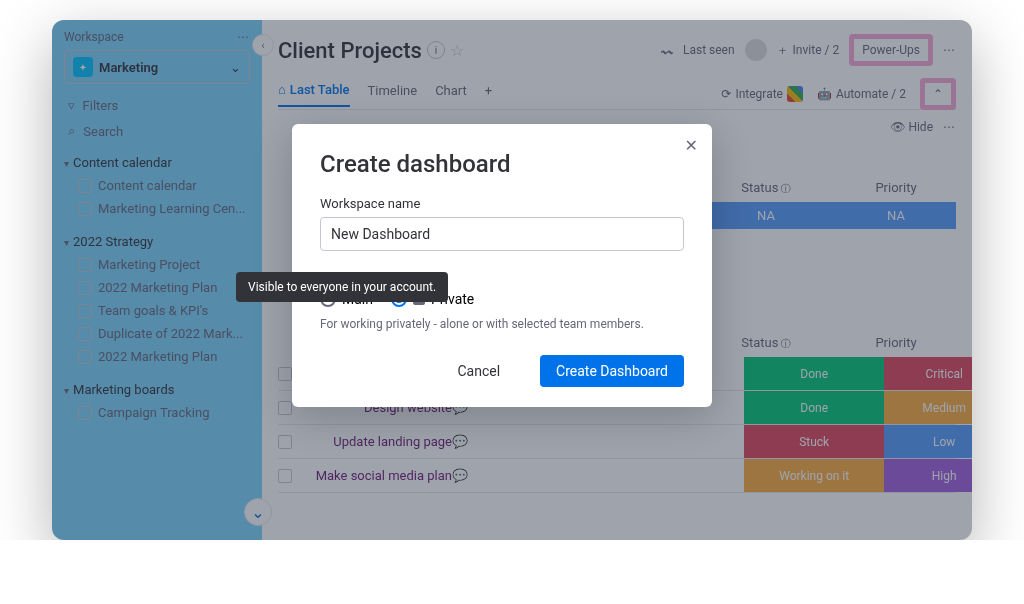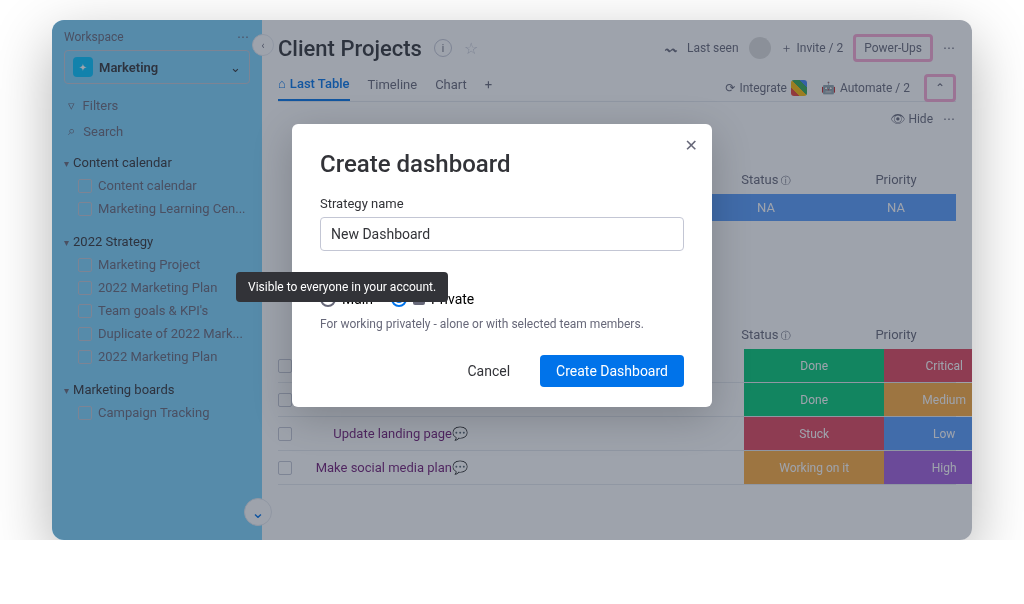--- a/index.html
+++ b/index.html
@@ -13,26 +13,26 @@
 .filter, .search { display: flex; align-items: center; gap: 8px; color: #676879; font-size: 13px; margin-bottom: 6px; padding: 2px 4px; }
 .section { margin-top: 14px; }
 .section-h { display: flex; align-items: center; gap: 4px; color: #323338; font-size: 13px; font-weight: 400; margin-bottom: 4px; }
 .caret::before { content: "▾"; font-size: 10px; color: #676879; }
 .item { display: flex; align-items: center; gap: 6px; padding: 4px 4px 4px 14px; color: #676879; font-size: 13px; white-space: nowrap; overflow: hidden; text-overflow: ellipsis; }
 .item .ic { width: 14px; height: 14px; border: 1px solid #c3c6d4; border-radius: 2px; display: inline-block; }
 .fab { width: 28px; height: 28px; border-radius: 50%; background: #fff; border: 1px solid #e6e9ef; display: flex; align-items: center; justify-content: center; position: absolute; left: 192px; bottom: 14px; color: #0073ea; }
 .collapse { width: 22px; height: 22px; border-radius: 50%; background: #fff; border: 1px solid #e6e9ef; display: flex; align-items: center; justify-content: center; position: absolute; left: 200px; top: 14px; font-size: 10px; color:#676879; }
 
 .main { flex: 1; padding: 14px 16px 0 16px; position: relative; overflow: hidden; }
-.title-row { display: flex; align-items: center; gap: 12px; }
+.title-row { display: flex; align-items: center; gap: 5px; }
 .title { font-size: 22px; font-weight: 500; color: #323338; }
 .t-ic { width: 18px; height: 18px; border: 1px solid #c3c6d4; border-radius: 50%; display: inline-flex; align-items: center; justify-content: center; font-size: 10px; color:#676879; }
 .star { color: #c3c6d4; font-size: 16px; }
 .title-right { margin-left: auto; display: flex; align-items: center; gap: 10px; font-size: 12px; color: #676879; }
-.pill { border: 3px solid #f9a8d4; border-radius: 4px; padding: 4px 8px; }
+.pill { border: 5px solid #f9a8d4; border-radius: 4px; padding: 4px 8px; }
 .aut { display: flex; align-items: center; gap: 4px; }
 .avatar { width: 22px; height: 22px; border-radius: 50%; background: #ddd; display: inline-block; }
 
 .tabs { display: flex; align-items: center; gap: 18px; margin-top: 12px; font-size: 13px; color: #676879; }
 .tab { display: flex; align-items: center; gap: 4px; padding-bottom: 8px; }
 .tab.active { color: #0073ea; border-bottom: 2px solid #0073ea; font-weight: 500; }
 .tabs-right { margin-left: auto; display: flex; align-items: center; gap: 14px; font-size: 12px; }
 .divider { height: 1px; background: #e6e9ef; margin-top: -1px; }
 .sub-right { display: flex; align-items: center; gap: 10px; justify-content: flex-end; margin-top: 10px; font-size: 12px; color: #676879; }
 
@@ -74,21 +74,21 @@
 .modal input[type=text] { width: 100%; padding: 8px 10px; border: 1px solid #c3c6d4; border-radius: 4px; font-size: 14px; color: #323338; }
 .radios { display: flex; align-items: center; gap: 18px; margin-top: 40px; font-size: 14px; }
 .radio { display: flex; align-items: center; gap: 6px; }
 .r-outer { width: 16px; height: 16px; border-radius: 50%; border: 2px solid #676879; display: inline-block; position: relative; }
 .r-outer.sel { border-color: #0073ea; }
 .r-outer.sel::after { content: ""; width: 8px; height: 8px; border-radius: 50%; background: #0073ea; position: absolute; left: 2px; top: 2px; }
 .lock { width: 12px; height: 12px; display: inline-block; position: relative; }
 .lock::before { content: ""; position: absolute; width: 8px; height: 6px; border: 1px solid #676879; border-bottom: none; border-radius: 4px 4px 0 0; left: 1px; top: -2px; }
 .lock::after { content: ""; position: absolute; width: 12px; height: 8px; background: #676879; border-radius: 2px; bottom: 0; }
 .desc { font-size: 12px; color: #676879; margin-top: 10px; }
-.actions { display: flex; justify-content: flex-end; gap: 14px; margin-top: 24px; }
+.actions { display: flex; justify-content: flex-end; gap: 24px; margin-top: 24px; }
 .btn { padding: 8px 16px; border-radius: 4px; font-size: 14px; cursor: pointer; border: none; }
 .btn.cancel { background: transparent; color: #323338; }
 .btn.primary { background: #0073ea; color: #fff; }
 .dots::before { content: "⋯"; letter-spacing: 1px; }
 .gm { width:16px; height:16px; border-radius:3px; background:linear-gradient(45deg,#ea4335 25%,#fbbc04 25% 50%,#34a853 50% 75%,#4285f4 75%); display:inline-block; }
 </style>
 </head>
 <body>
 
 <div class="app">
@@ -267,21 +267,21 @@
     </div>
   </div>
 
   <div class="dim"></div>
 
   <div class="tooltip">Visible to everyone in your account.</div>
 
   <div class="modal">
     <span class="close">✕</span>
     <h2>Create dashboard</h2>
-    <label>Strategy name</label>
+    <label>Workspace name</label>
     <input type="text" value="New Dashboard" style="">
     <div class="radios">
       <div class="radio">
         <span class="r-outer"></span>
         <span>Main</span>
       </div>
       <div class="radio">
         <span class="r-outer sel"></span>
         <span class="lock"></span>
         <span>Private</span>

